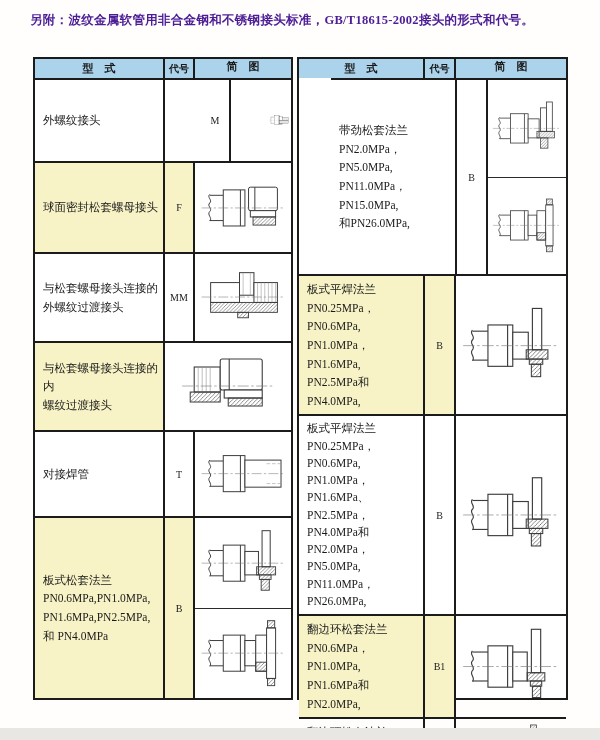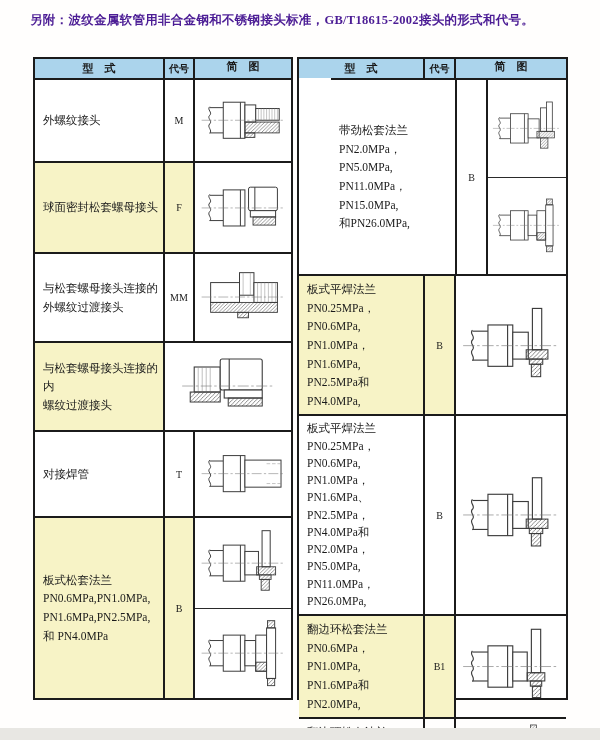--- a/index.html
+++ b/index.html
@@ -72,21 +72,21 @@
 
   <div class="title">另附：波纹金属软管用非合金钢和不锈钢接头标准，GB/T18615-2002接头的形式和代号。</div>
 
   <div class="tbl tbl-left">
     <div class="row hrow">
       <div class="c t">型　式</div>
       <div class="c k">代号</div>
       <div class="c d last" style="justify-content:center;flex-direction:row;">简　图</div>
     </div>
 
-    <div class="row" style="flex:0 0 83px;">
+    <div class="row" style="flex:0 0 83px;gap:36px;">
       <div class="c t">
           <span class="type-text">外螺纹接头</span>
         </div>
       <div class="c k">M</div>
       <div class="c d last">
           <div class="diag">
             <svg viewBox="0 0 100 80" preserveAspectRatio="xMidYMid meet">
               <path class="s" d="M13,25 c-3.5,3.2 3.5,6.3 0,9.5 c-3.5,3.2 3.5,6.3 0,9.5 c-3.5,3.5 3.5,7 0,10.5"></path>
               <line class="s" x1="13" y1="26" x2="28" y2="26"></line>
               <line class="s" x1="13" y1="54" x2="28" y2="54"></line>

